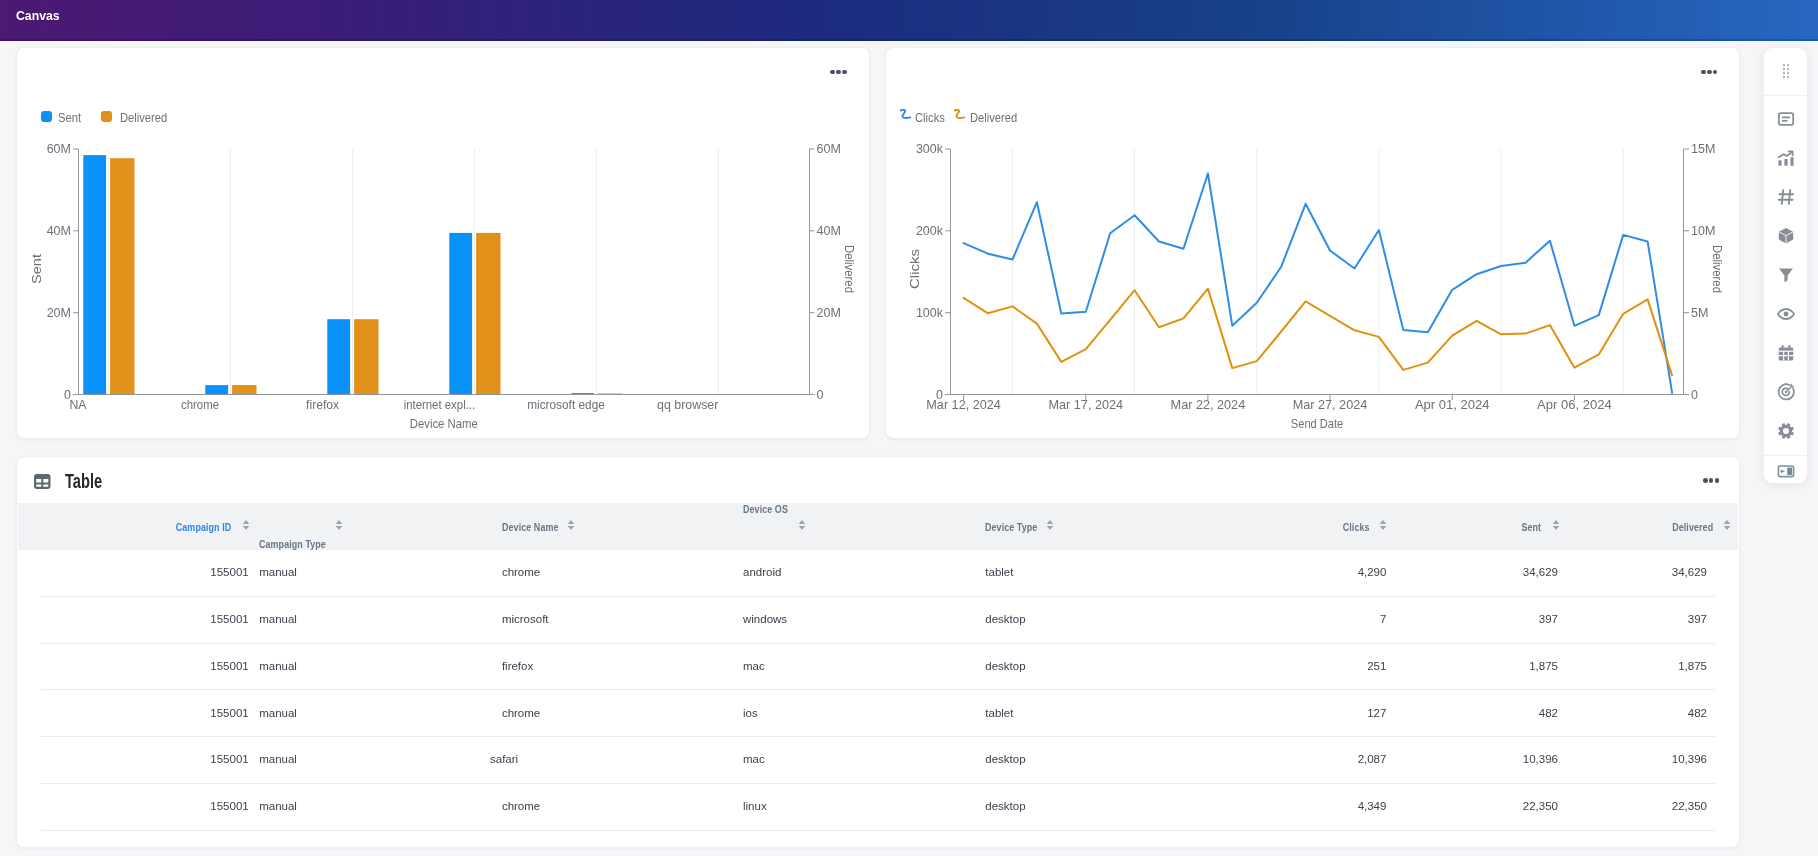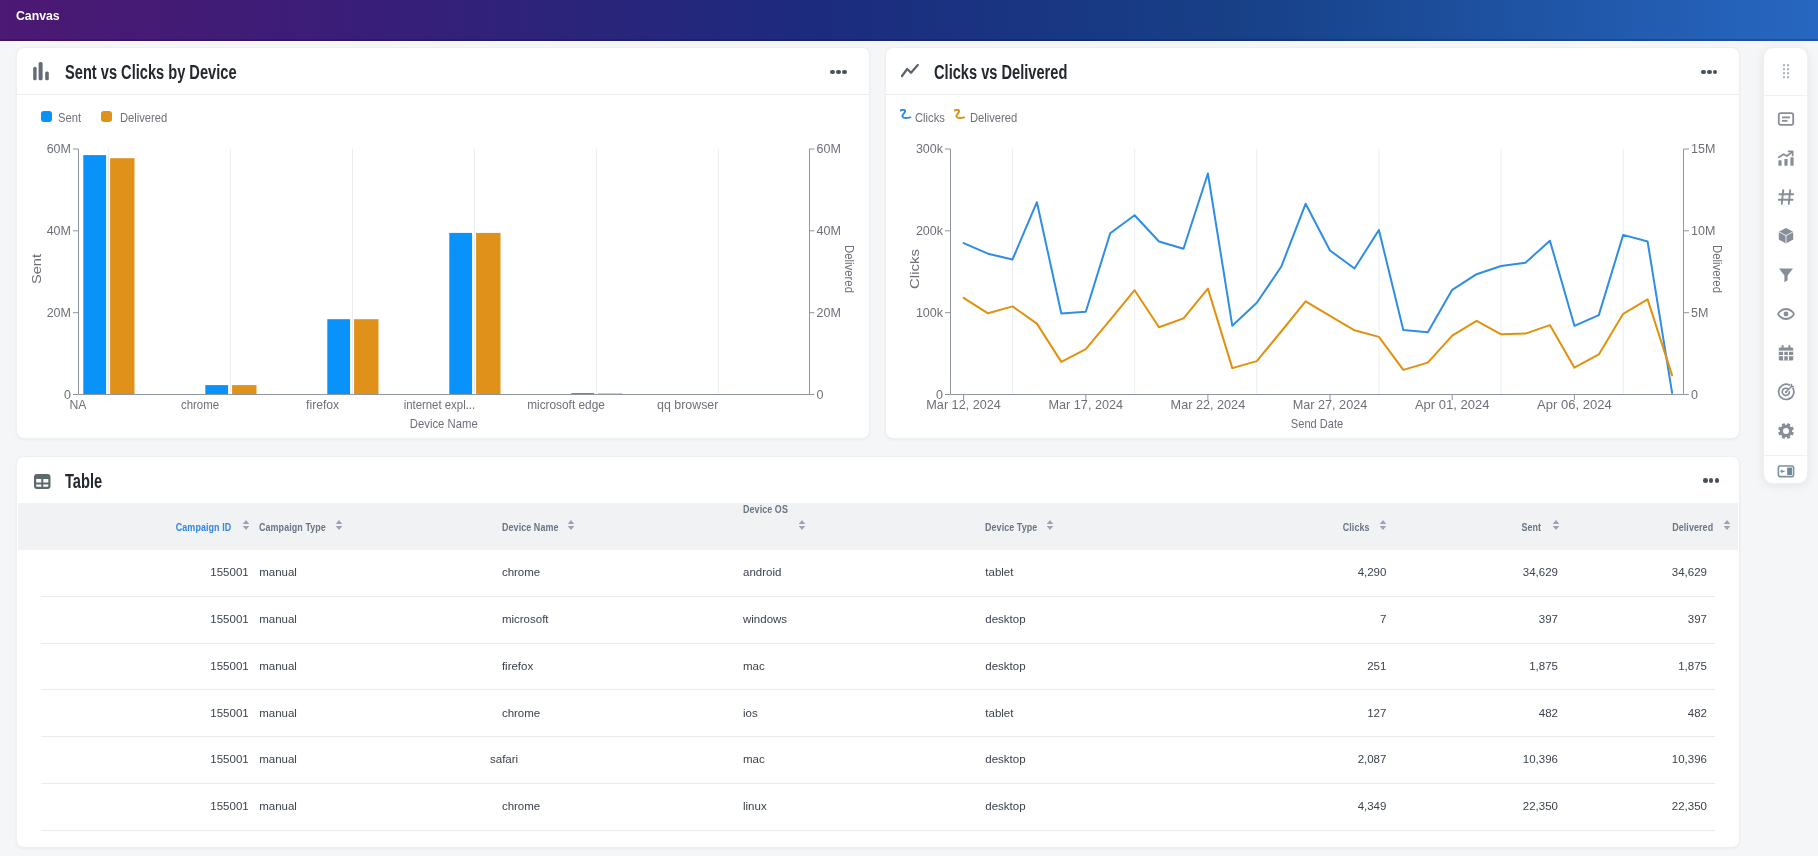--- a/index.html
+++ b/index.html
@@ -14,28 +14,20 @@
 .dots { position:absolute; top:21.5px; display:flex; gap:1.3px; }
 .dots i { width:4.6px; height:4.6px; border-radius:50%; background:#49525c; }
 .lgtxt { position:absolute; font-size:13px; color:#6e7079; top:62px; display:inline-block; transform:scaleX(0.86); transform-origin:0 50%; white-space:nowrap; }
 </style></head>
 <body>
 <div class="topbar">
     <span>Canvas</span>
   </div>
 
 <div class="panel" style="left:16px;top:47px;width:853.5px;height:392px">
-  <div class="phead">
-    <svg style="position:absolute;left:16px;top:13.5px" width="18" height="20" viewBox="0 0 18 20">
-      <rect x="0.2" y="4.7" width="3.4" height="13.6" rx="1.5" fill="#646b74"></rect>
-      <rect x="5.6" y="0" width="4" height="18.3" rx="1.6" fill="#646b74"></rect>
-      <rect x="12.2" y="9.6" width="3.6" height="8.7" rx="1.5" fill="#646b74"></rect>
-    </svg>
-    <span class="ptitle">Sent vs Clicks by Device</span>
-  </div>
   <div class="dots" style="left:813.3px">
       <i></i>
       <i></i>
       <i></i>
     </div>
   <div style="position:absolute;left:24px;top:63.4px;width:11px;height:11px;border-radius:3px;background:#0892fa"></div>
   <span class="lgtxt" style="left:41.3px">Sent</span>
   <div style="position:absolute;left:83.9px;top:63.4px;width:11px;height:11px;border-radius:3px;background:#e0911a"></div>
   <span class="lgtxt" style="left:102.6px">Delivered</span>
   <svg style="position:absolute;left:0;top:47px" width="853" height="345" viewBox="0 0 853 345">
@@ -82,26 +74,20 @@
 <text x="422.4" y="309.5" text-anchor="middle" dy="0.35em" font-size="13" fill="#6e7079" textLength="71.5" lengthAdjust="spacingAndGlyphs">internet expl...</text>
 <text x="549" y="309.5" text-anchor="middle" dy="0.35em" font-size="13" fill="#6e7079" textLength="77.6" lengthAdjust="spacingAndGlyphs">microsoft edge</text>
 <text x="670.7" y="309.5" text-anchor="middle" dy="0.35em" font-size="13" fill="#6e7079" textLength="61.3" lengthAdjust="spacingAndGlyphs">qq browser</text>
 <text x="426.8" y="328" text-anchor="middle" dy="0.35em" font-size="13" fill="#6e7079" textLength="68" lengthAdjust="spacingAndGlyphs">Device Name</text>
 <text x="19" y="174" text-anchor="middle" dy="0.35em" font-size="13" fill="#6e7079" transform="rotate(-90 19 174)" textLength="30" lengthAdjust="spacingAndGlyphs">Sent</text>
 <text x="832.5" y="174" text-anchor="middle" dy="0.35em" font-size="13" fill="#6e7079" transform="rotate(90 832.5 174)" textLength="48" lengthAdjust="spacingAndGlyphs">Delivered</text>
   </svg>
 </div>
 
 <div class="panel" style="left:885px;top:47px;width:855px;height:392px">
-  <div class="phead">
-    <svg style="position:absolute;left:15px;top:16px" width="18" height="14" viewBox="0 0 18 14">
-      <path d="M1 12 L6.2 5 L10 8.8 L16.8 1" fill="none" stroke="#5a626c" stroke-width="2.2" stroke-linecap="round" stroke-linejoin="round"></path>
-    </svg>
-    <span class="ptitle">Clicks vs Delivered</span>
-  </div>
   <div class="dots" style="left:815.1px">
       <i></i>
       <i></i>
       <i></i>
     </div>
   <svg style="position:absolute;left:14px;top:61px" width="12" height="12" viewBox="0 0 12 12">
       <path d="M0.5 1.5 C3.5 0.2 5.8 1 4.8 3.2 C3.8 5.4 1.8 5.6 2.6 7.6 C3.4 9.6 7 9.2 10.2 8.4" fill="none" stroke="#2e8de5" stroke-width="2" stroke-linecap="round"></path>
     </svg>
   <span class="lgtxt" style="left:29px">Clicks</span>
   <svg style="position:absolute;left:68px;top:61px" width="12" height="12" viewBox="0 0 12 12">
@@ -167,21 +153,21 @@
       <i></i>
       <i></i>
     </div>
 <div style="position:absolute;left:1px;right:1px;top:46px;height:47px;background:#f1f2f4"></div>
 <div style="position:absolute;right:1508.2px;top:46px;height:47px;display:flex;align-items:center">
       <span style="font-size:10.5px;font-weight:700;color:#2f86ef;letter-spacing:0.1px;display:inline-block;transform:scaleX(0.85);transform-origin:right center">Campaign ID</span>
     </div>
 <svg style="position:absolute;left:225.1px;top:62.5px" width="8" height="10" viewBox="0 0 8 10">
       <path d="M4 0 L7.3 3.9 L0.7 3.9 Z M0.7 6.1 L7.3 6.1 L4 10 Z" fill="#9aa4b2"></path>
     </svg>
-<div style="position:absolute;left:242.2px;top:46px;height:47px;display:flex;align-items:center">
+<div style="position:absolute;left:242.2px;top:46px;height:47px;display:flex;align-items:flex-end">
       <span style="font-size:10.5px;font-weight:700;color:#6a7685;letter-spacing:0.1px;display:inline-block;transform:scaleX(0.85);transform-origin:left center">Campaign Type</span>
     </div>
 <svg style="position:absolute;left:318px;top:62.5px" width="8" height="10" viewBox="0 0 8 10">
       <path d="M4 0 L7.3 3.9 L0.7 3.9 Z M0.7 6.1 L7.3 6.1 L4 10 Z" fill="#9aa4b2"></path>
     </svg>
 <div style="position:absolute;left:484.9px;top:46px;height:47px;display:flex;align-items:center">
       <span style="font-size:10.5px;font-weight:700;color:#6a7685;letter-spacing:0.1px;display:inline-block;transform:scaleX(0.85);transform-origin:left center">Device Name</span>
     </div>
 <svg style="position:absolute;left:550px;top:62.5px" width="8" height="10" viewBox="0 0 8 10">
       <path d="M4 0 L7.3 3.9 L0.7 3.9 Z M0.7 6.1 L7.3 6.1 L4 10 Z" fill="#9aa4b2"></path>

